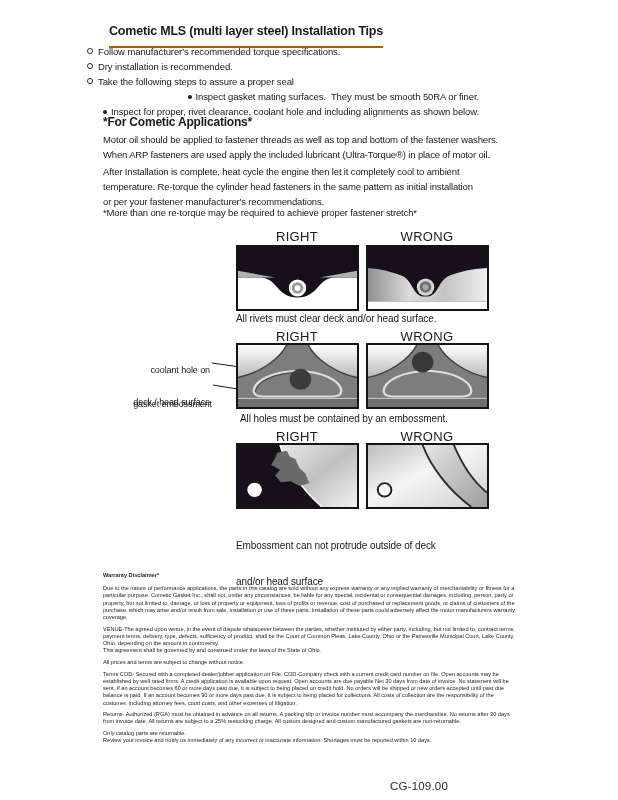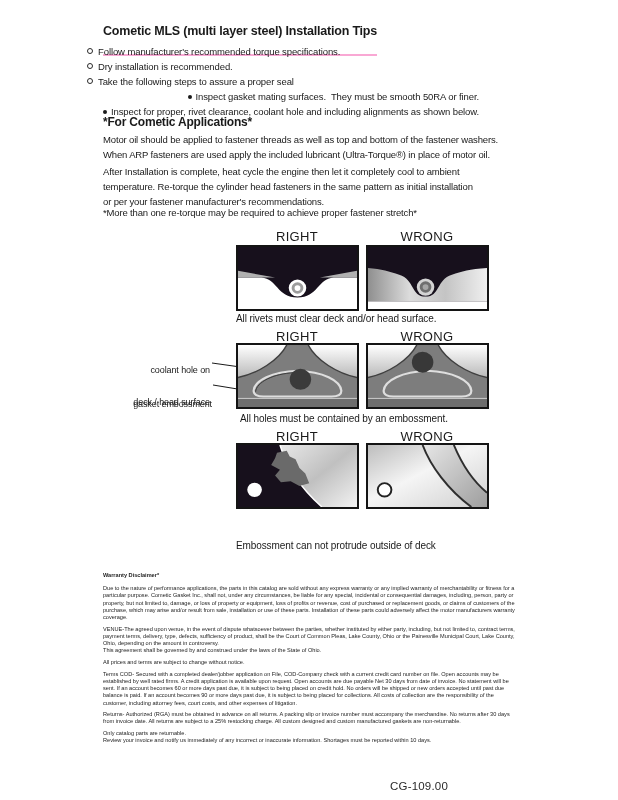--- a/index.html
+++ b/index.html
@@ -1,20 +1,20 @@
 <!DOCTYPE html>
 <html><head>
 <meta charset="utf-8">
 <style>
   html,body{margin:0;padding:0;background:#ffffff;}
   .page{position:relative;width:618px;height:800px;background:#ffffff;overflow:hidden;
         font-family:"Liberation Sans","DejaVu Sans",sans-serif;color:#1a1a1a;}
 
-  .title{position:absolute;left:103px;top:24px;font-size:12.5px;font-weight:bold;
-         letter-spacing:-0.2px;border-bottom:2px solid #f9a8d4;padding-bottom:16px;white-space:pre;}
+  .title{position:absolute;left:109px;top:24px;font-size:12.5px;font-weight:bold;
+         letter-spacing:-0.2px;border-bottom:2px solid #a16207;padding-bottom:8px;white-space:pre;}
 
   .tips{position:absolute;left:87px;top:44px;font-size:9.5px;letter-spacing:-0.1px;}
   .tip{line-height:15px;white-space:pre;}
   .tip.sub{padding-left:16px;text-align:right;}
   .ring{display:inline-block;width:4px;height:4px;border:1px solid #2a2a2a;border-radius:50%;
         margin-right:5px;vertical-align:1.5px;}
   .dot{display:inline-block;width:4px;height:4px;background:#1a1a1a;border-radius:50%;
        margin-right:4px;vertical-align:1.5px;}
 
   .diesel-heading{position:absolute;left:103px;top:115px;font-size:12px;font-weight:bold;letter-spacing:-0.2px;white-space:pre;}
@@ -192,20 +192,21 @@
     </defs>
     <rect width="122" height="65" fill="url(#g3w)"></rect>
     <path d="M56,0 H88 C97,22 110,40 122,50 V65 H106 C82,47 64,22 56,0 Z" fill="url(#g3wband)"></path>
     <path d="M56,0 C64,22 82,47 106,65" fill="none" stroke="#2e2e2e" stroke-width="2"></path>
     <path d="M88,0 C97,22 110,40 122,50" fill="none" stroke="#2e2e2e" stroke-width="2"></path>
     <circle cx="17" cy="47" r="7" fill="#ffffff" stroke="#222222" stroke-width="2"></circle>
   </svg>
 
   <div class="caption" style="left:236px;top:516px">
     <div>Embossment can not protrude outside of deck</div>
+    <div>and/or head surface</div>
   </div>
 
   <div class="disclaimer">
     <div class="d-head">Warranty Disclaimer*</div>
     <p>Due to the nature of performance applications, the parts in this catalog are sold without any express warranty or any implied warranty of merchantability or fitness for a particular purpose.  Cometic Gasket Inc., shall not, under any circumstances, be liable for any special, incidental or consequential damages, including, person, party or property, but not limited to, damage, or loss of property or equipment, loss of profits or revenue, cost of purchased or replacement goods, or claims of customers of the purchase, which may arise and/or result from sale, installation or use of these parts.  Installation of these parts could adversely affect the motor manufacturers warranty coverage.</p>
     <p class="tight">VENUE-The agreed upon venue, in the event of dispute whatsoever between the parties, whether instituted by either party, including, but not limited to, contract terms, payment terms, delivery, type, defects, sufficiency of product, shall be the Court of Common Pleas, Lake County, Ohio or the Painesville Municipal Court, Lake County, Ohio, depending on the amount in controversy.</p>
     <p class="after-tight">This agreement shall be governed by and construed under the laws of the State of Ohio.</p>
     <p>All prices and terms are subject to change without notice.</p>
     <p>Terms COD- Secured with a completed dealer/jobber application on File, COD-Company check with a current credit card number on file.  Open accounts may be established by well rated firms.  A credit application is available upon request.  Open accounts are due payable Net 30 days from date of invoice.  No statement will be sent.  If an account becomes 60 or more days past due, it is subject to being placed on credit hold.  No orders will be shipped or new orders accepted until past due balance is paid.  If an account becomes 90 or more days past due, it is subject to being placed for collections.  All costs of collection are the responsibility of the customer, including attorney fees, court costs, and other expenses of litigation.</p>
     <p>Returns- Authorized (RGA) must be obtained in advance on all returns.  A packing slip or invoice number must accompany the merchandise.  No returns after 30 days from invoice date.  All returns are subject to a 25% restocking charge.  All custom designed and custom manufactured gaskets are non-returnable.</p>

